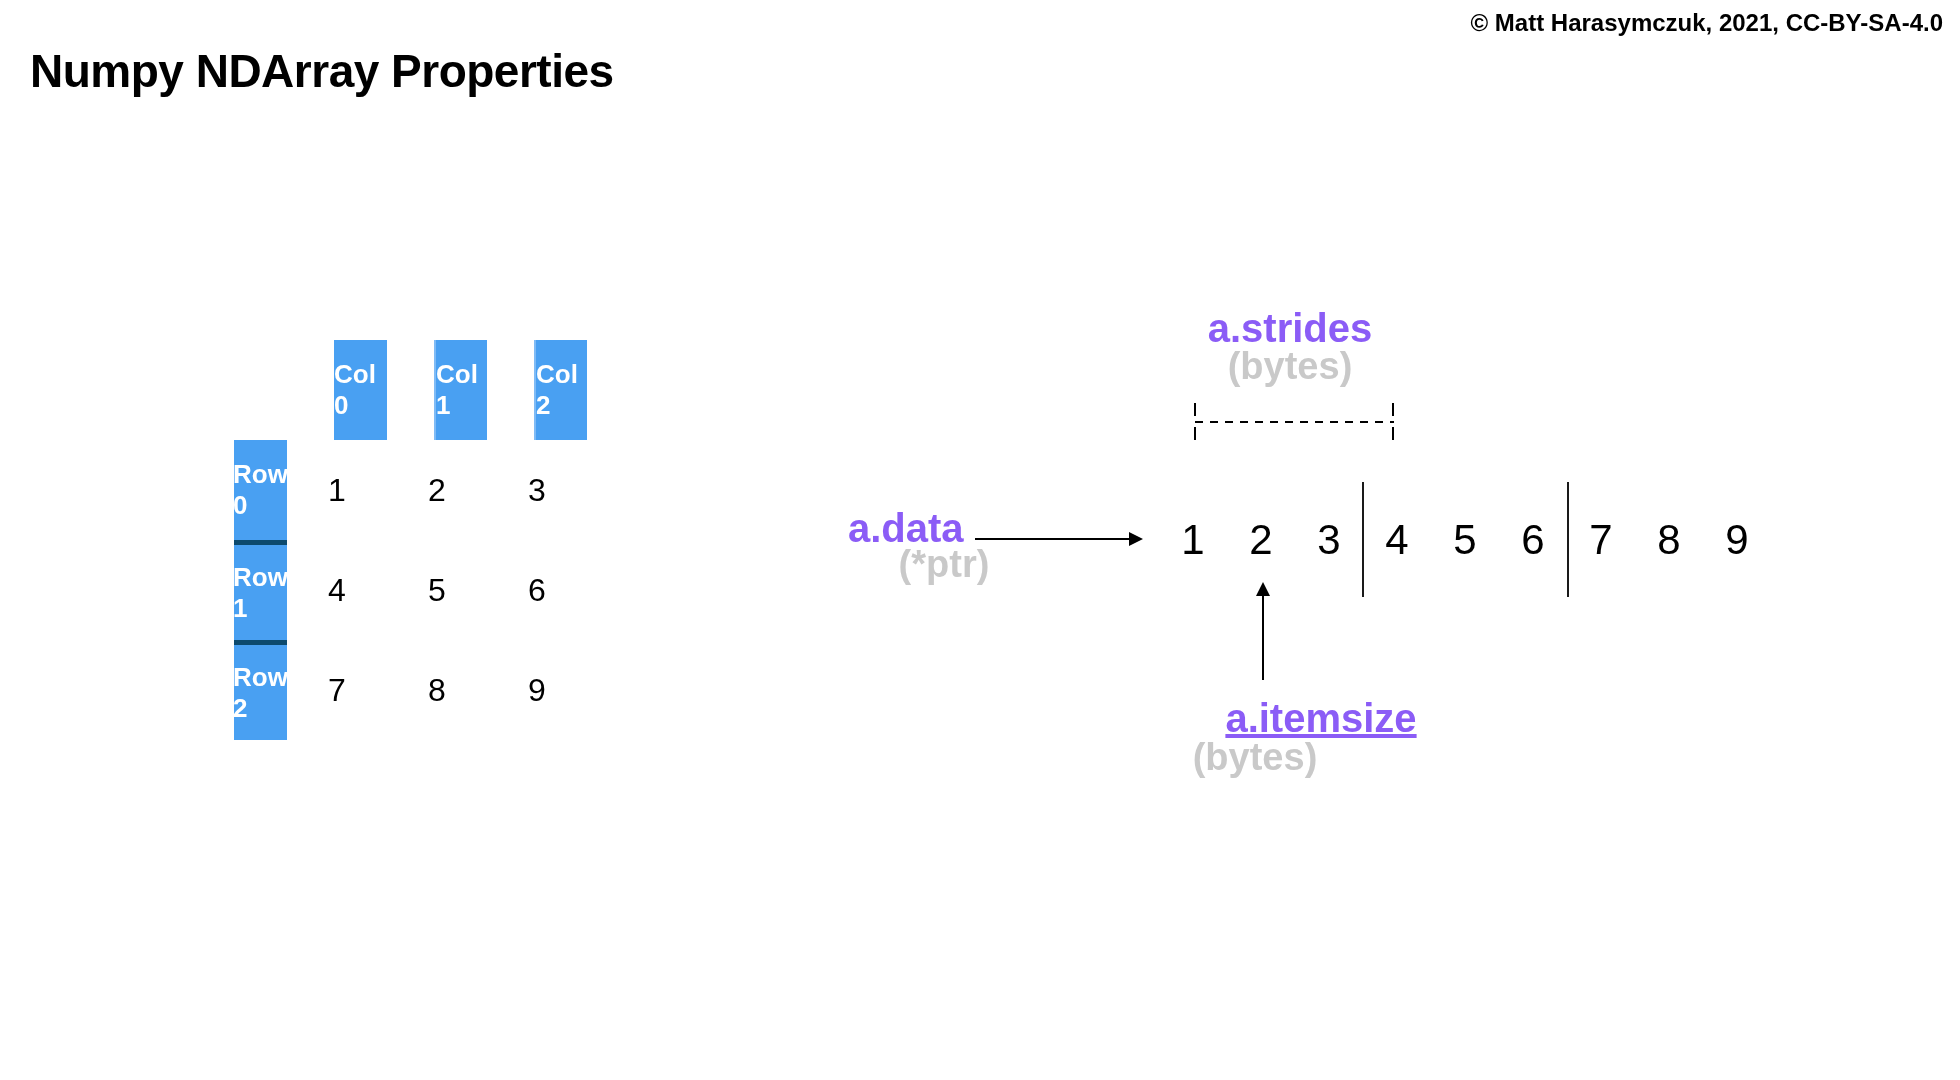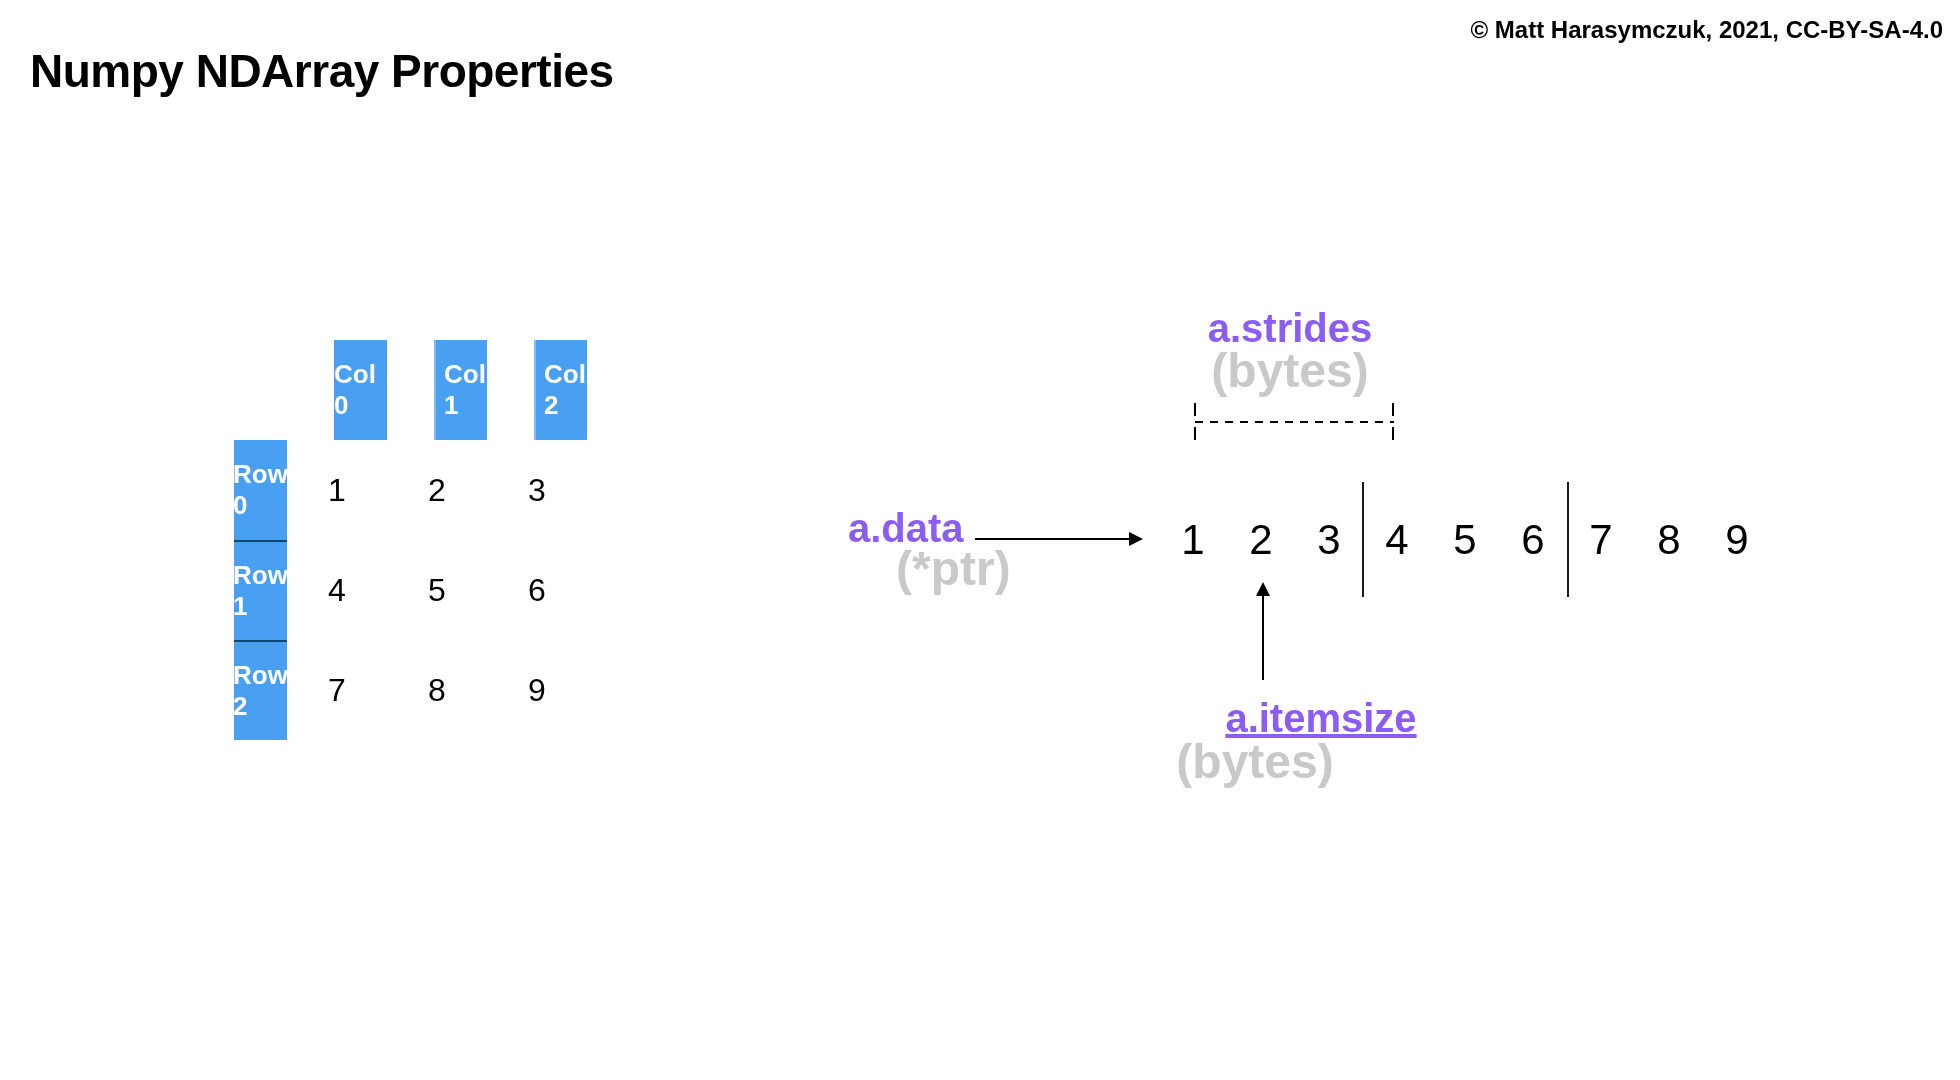--- a/index.html
+++ b/index.html
@@ -1,46 +1,46 @@
 <!DOCTYPE html>
 <html><head>
 <meta charset="utf-8">
 <style>
   html,body{margin:0;padding:0;background:#fff;}
   .canvas{position:relative;width:1960px;height:1080px;background:#ffffff;overflow:hidden;
           font-family:"Liberation Sans","DejaVu Sans",sans-serif;color:#000;}
 
   .title{position:absolute;left:30px;top:48px;font-size:46px;font-weight:bold;
          letter-spacing:-0.5px;line-height:1;white-space:nowrap;text-align:center;}
-  .copyright{position:absolute;top:18px;right:17px;font-size:24px;font-weight:bold;
+  .copyright{position:absolute;top:11px;right:17px;font-size:24px;font-weight:bold;
              line-height:1;white-space:nowrap;}
 
   
   .matrix{position:absolute;left:187px;top:340px;display:grid;
           grid-template-columns:repeat(4,100px);grid-template-rows:repeat(4,100px);}
   .mcell{display:flex;align-items:center;justify-content:center;box-sizing:border-box;}
   .mcell.blue{background:#49A0F2;color:#fff;font-weight:bold;font-size:26px;margin-left:47px;}
-  .mcell.colh.sep-left{border-left:2px solid #7FBBF6;padding-left:8px;}
-  .mcell.rowh.sep-top{border-top:2px solid #0c4a6e;}
+  .mcell.colh.sep-left{border-left:2px solid #7FBBF6;}
+  .mcell.rowh.sep-top{border-top:5px solid #0c4a6e;}
   .mcell.val{font-size:32px;color:#000;}
 
   
   .mem-cell{position:absolute;top:518px;width:68px;height:44px;line-height:44px;
             text-align:center;font-size:42px;}
   .group-sep{position:absolute;top:482px;width:2px;height:115px;background:#1a1a1a;}
 
   
   .bracket-h{position:absolute;left:1195px;top:421px;width:199px;height:2px;
              background:repeating-linear-gradient(to right,#000 0 8px,transparent 8px 15px);}
   .bracket-v{position:absolute;top:403px;width:2px;height:37px;
              background:repeating-linear-gradient(to bottom,#000 0 13px,transparent 13px 24px);}
 
   .lbl{position:absolute;font-weight:bold;line-height:1;white-space:nowrap;}
   .lbl.big{font-size:40px;color:#8b5cf6;}
-  .lbl.sub{font-size:48px;color:#C9C9C9;}
+  .lbl.sub{font-size:38px;color:#C9C9C9;}
   .center{transform:translateX(-50%);}
 
   .arrow-svg{position:absolute;}
 </style>
 </head>
 <body>
 
 <div class="canvas">
 
   <div class="title">Numpy NDArray Properties</div>

